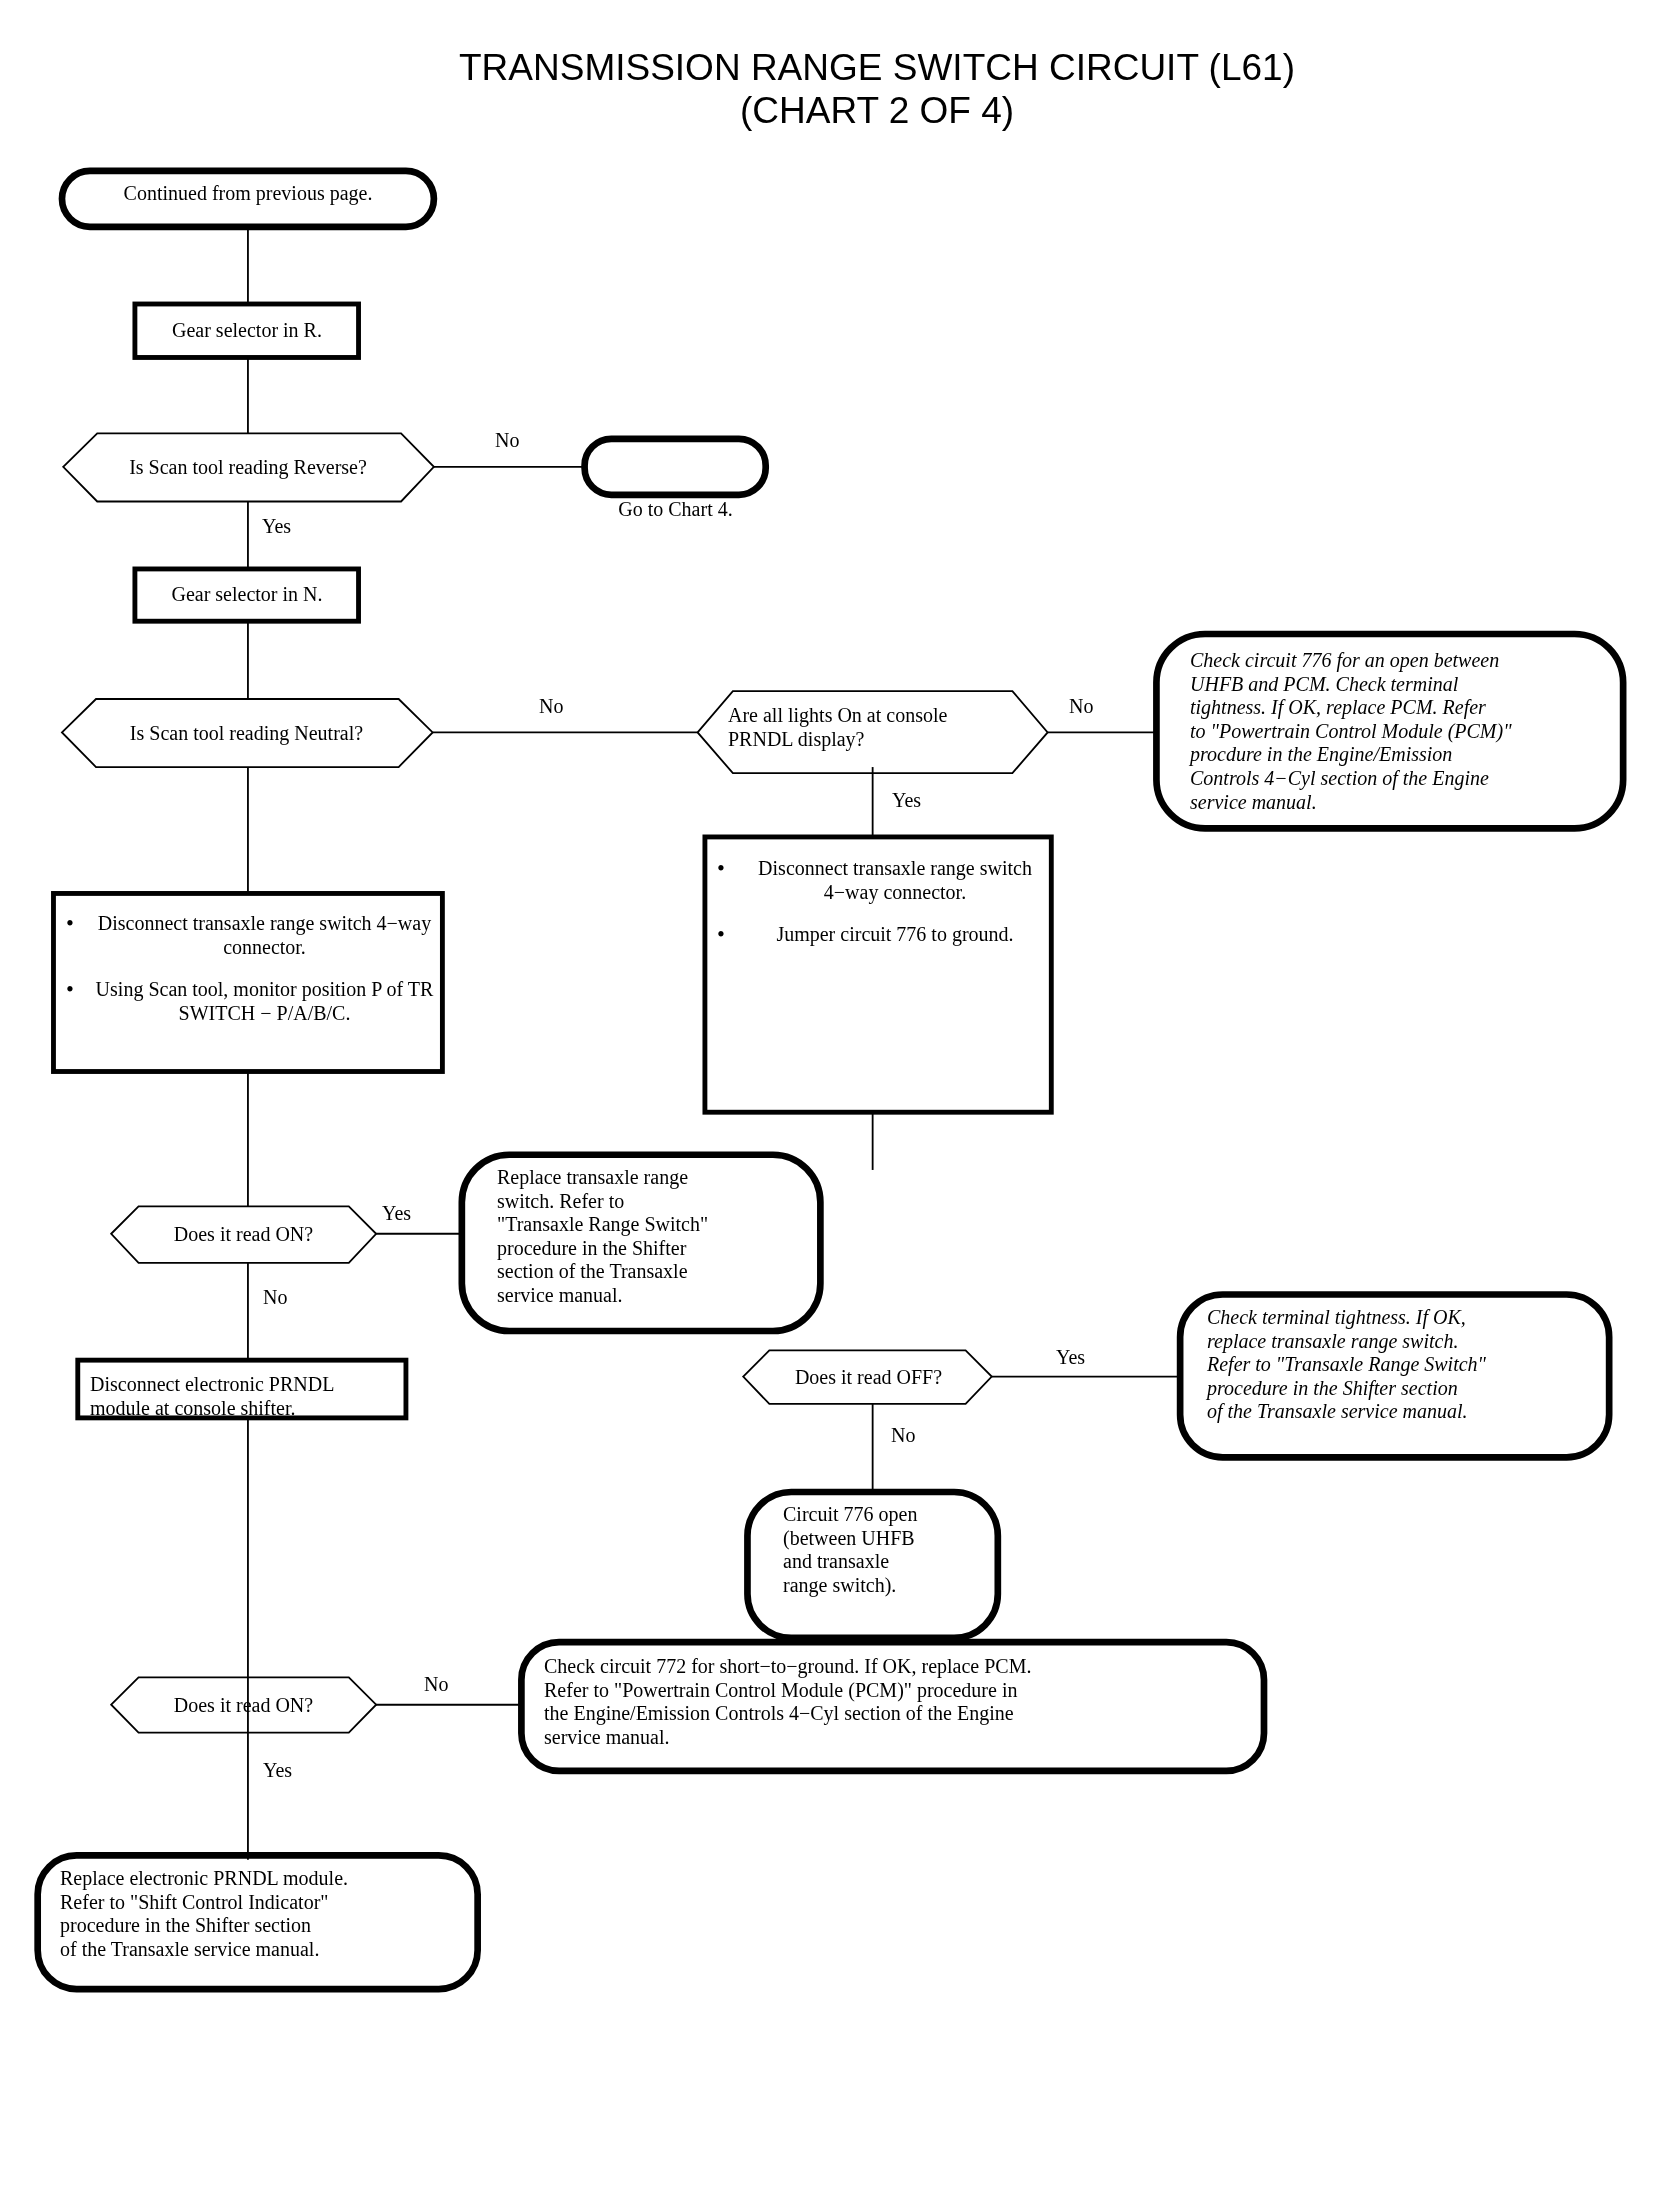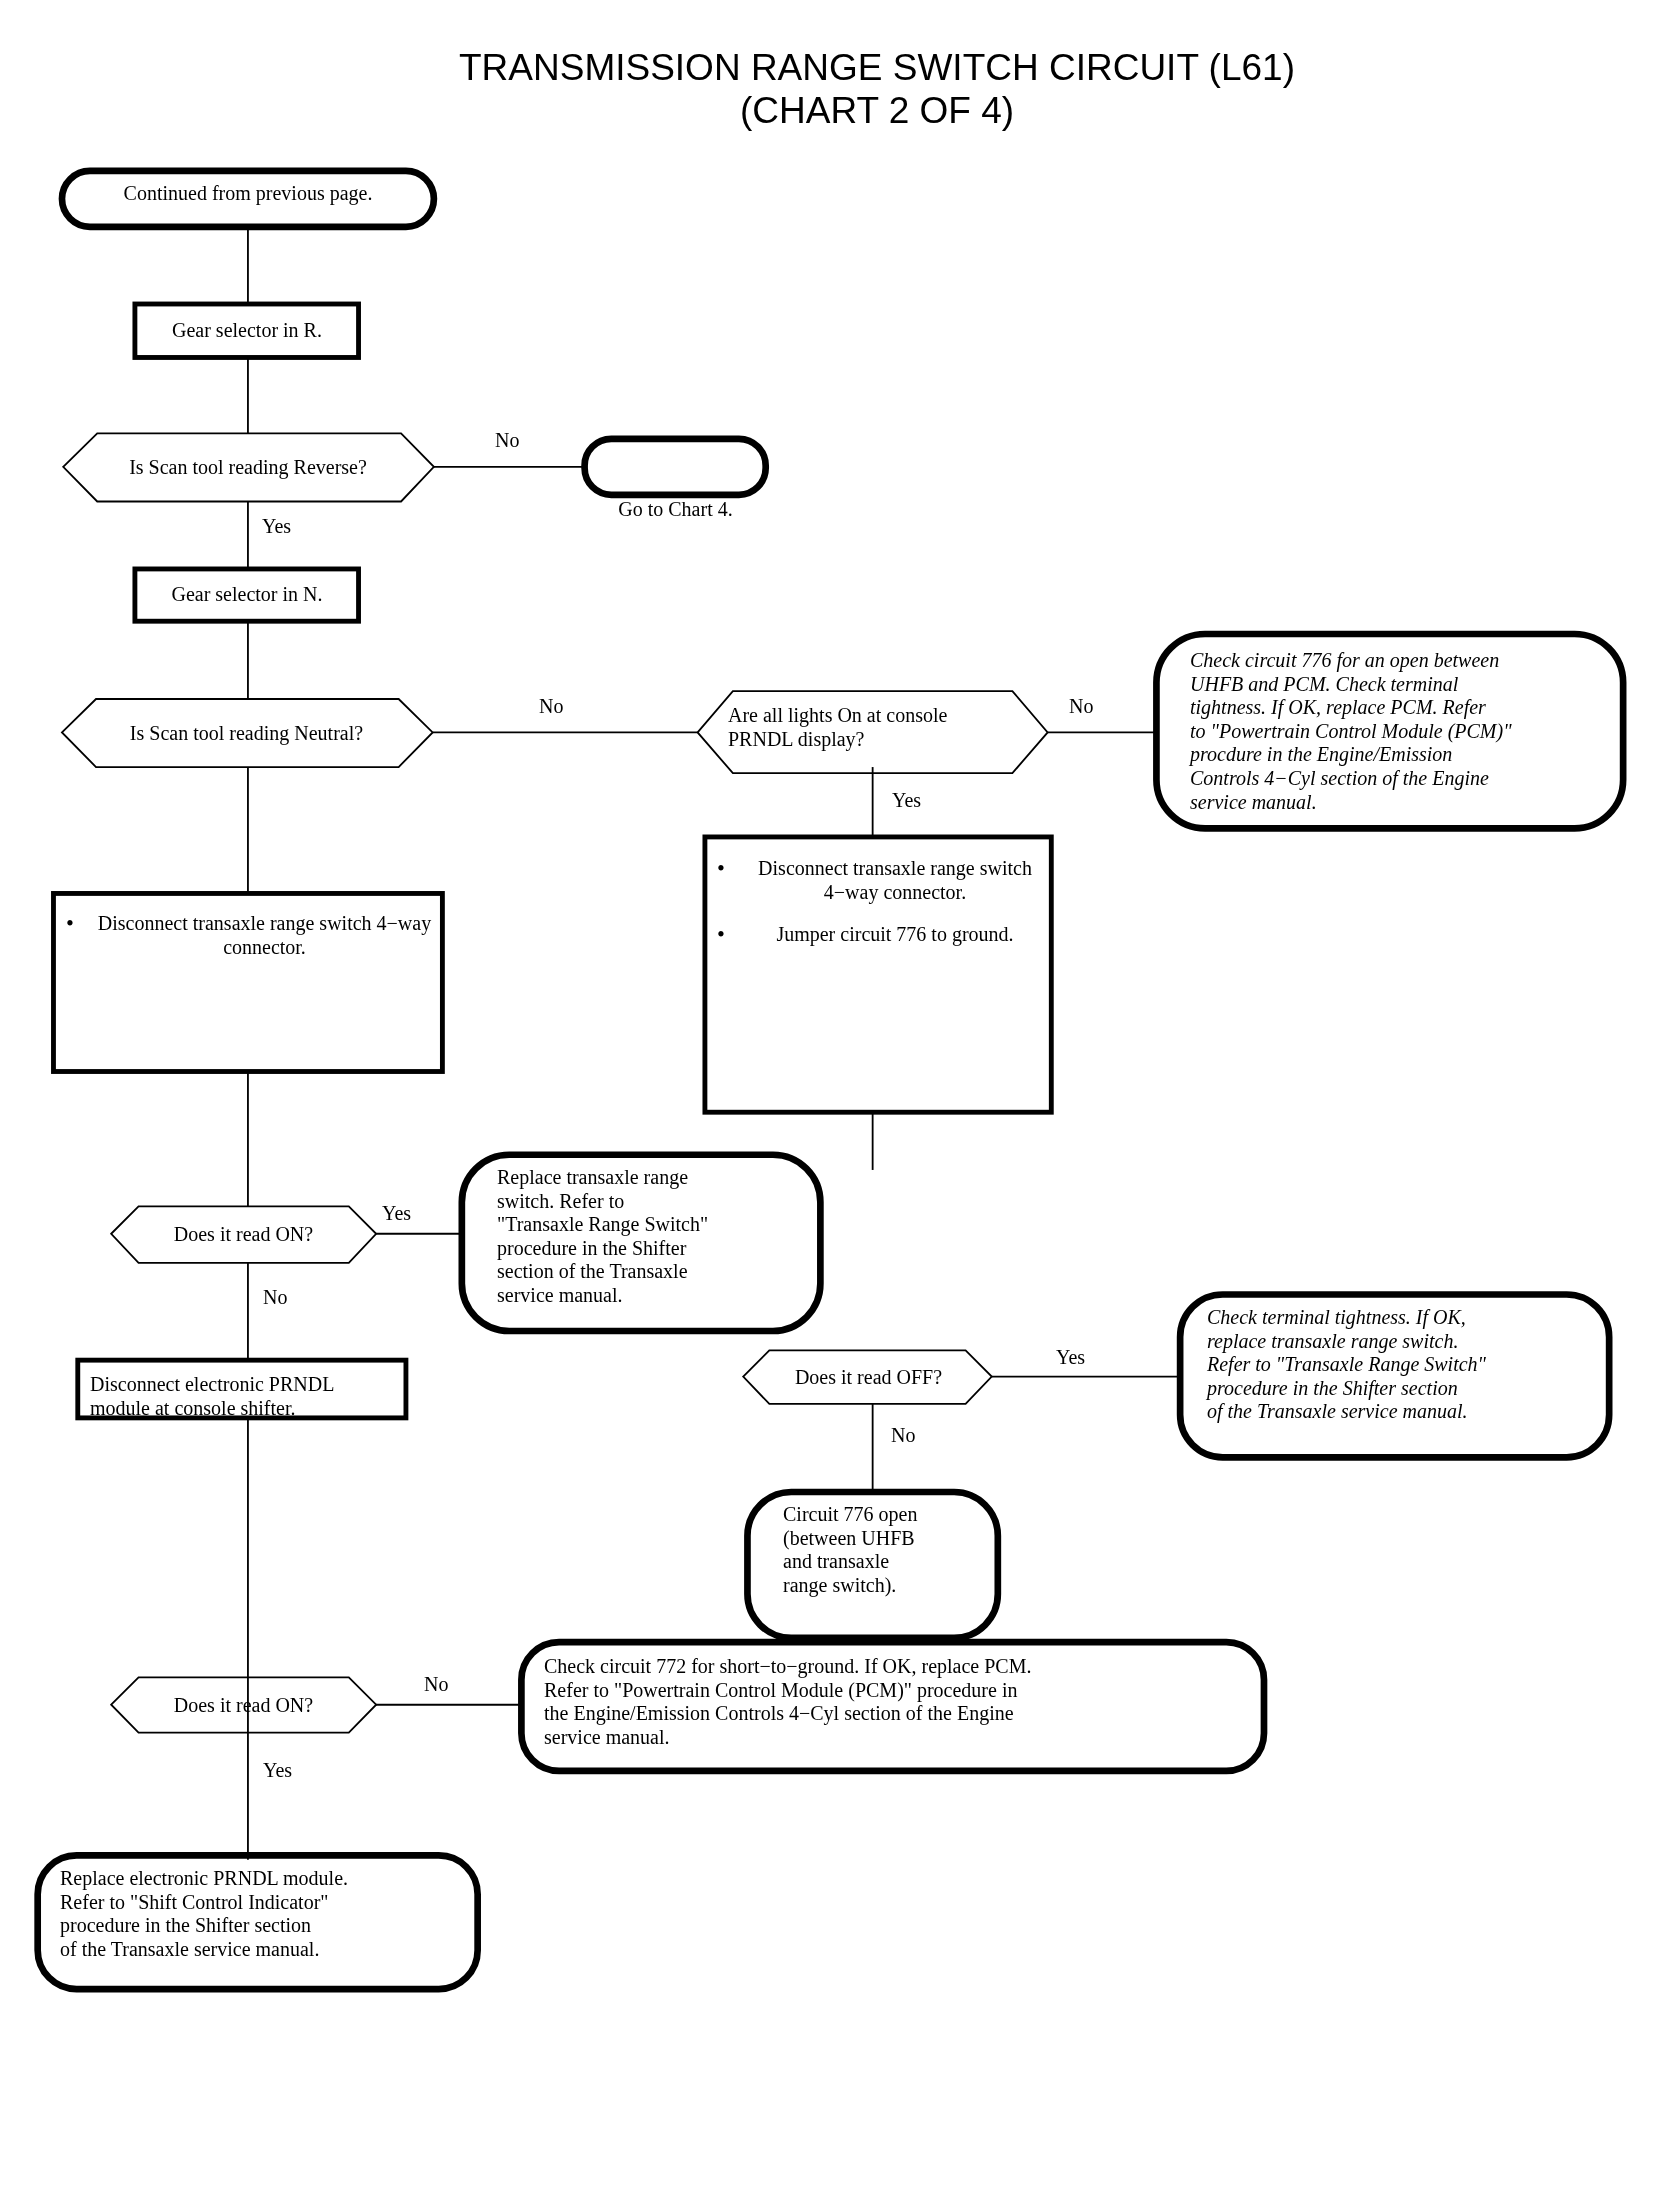--- a/index.html
+++ b/index.html
@@ -117,20 +117,23 @@
 UHFB and PCM. Check terminal
 tightness. If OK, replace PCM. Refer
 to "Powertrain Control Module (PCM)"
 procdure in the Engine/Emission
 Controls 4−Cyl section of the Engine
 service manual.</div>
 
   <ul class="bullet-list" style="left:61px;top:911px;width:374px;">
     <li>Disconnect transaxle range
 switch 4−way connector.</li>
+    <li>Using Scan tool, monitor
+position P of TR SWITCH −
+P/A/B/C.</li>
   </ul>
 
   <ul class="bullet-list" style="left:712px;top:856px;width:333px;">
     <li>Disconnect transaxle range
 switch 4−way connector.</li>
     <li>Jumper circuit 776 to
 ground.</li>
   </ul>
 
   <div class="node-text center" style="left:123px;top:1223px;width:241px;">Does it read ON?</div>

